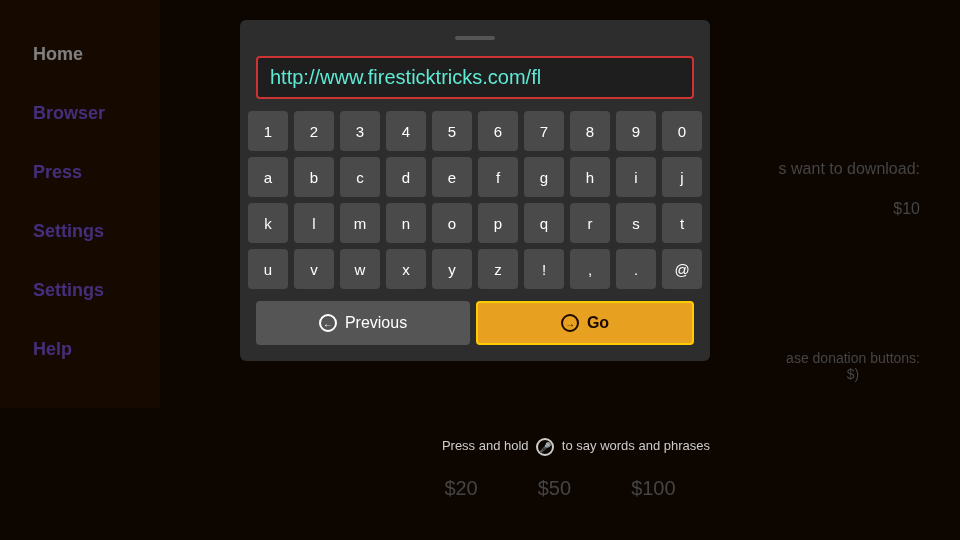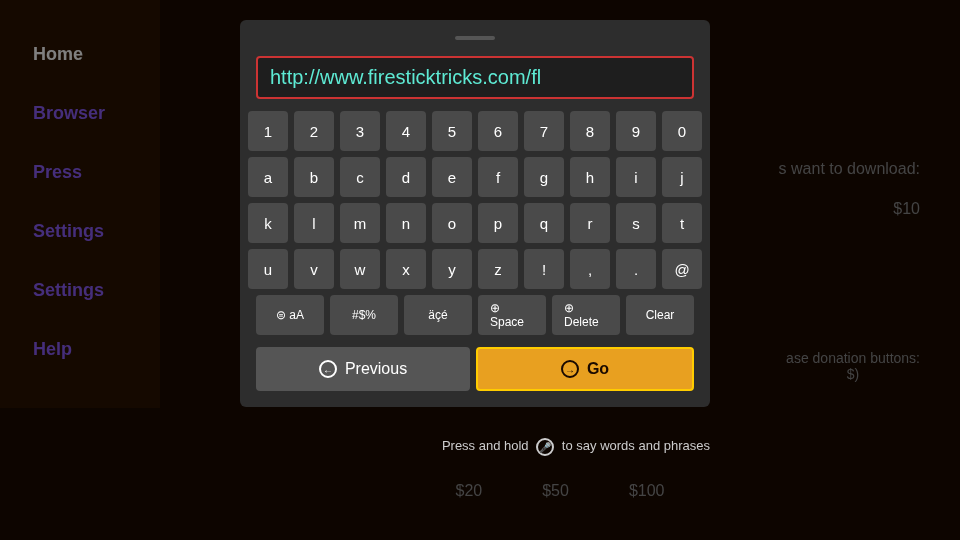--- a/index.html
+++ b/index.html
@@ -175,21 +175,21 @@
     
     .donation-amounts {
       position: absolute;
       left: 160px;
       bottom: 40px;
       width: 800px;
       display: flex;
       justify-content: center;
       gap: 60px;
       color: #888888;
-      font-size: 16px;
+      font-size: 20px;
     }
 
     .donation-top {
       position: absolute;
       right: 40px;
       top: 160px;
       color: #888888;
       font-size: 16px;
       text-align: center;
     }
@@ -288,28 +288,20 @@
       <div class="key">w</div>
       <div class="key">x</div>
       <div class="key">y</div>
       <div class="key">z</div>
       <div class="key">!</div>
       <div class="key">,</div>
       <div class="key">.</div>
       <div class="key">@</div>
     </div>
 
-    <div class="key-row">
-      <div class="key key-wide" style="font-size:12px;">⊜ aA</div>
-      <div class="key key-wide" style="font-size:12px;">#$%</div>
-      <div class="key key-wide" style="font-size:12px;">äçé</div>
-      <div class="key key-wide" style="font-size:12px;">⊕ Space</div>
-      <div class="key key-wide" style="font-size:12px;">⊕ Delete</div>
-      <div class="key key-wide" style="font-size:12px;">Clear</div>
-    </div>
   </div>
 
   <div class="action-row">
     <button class="btn-previous">
       <span style="display:inline-flex;align-items:center;justify-content:center;width:18px;height:18px;border:2px solid #fff;border-radius:50%;font-size:10px;">←</span>
       <span>Previous</span>
     </button>
     <button class="btn-go">
       <span style="display:inline-flex;align-items:center;justify-content:center;width:18px;height:18px;border:2px solid #1a0a00;border-radius:50%;font-size:10px;">→</span>
       <span>Go</span>

